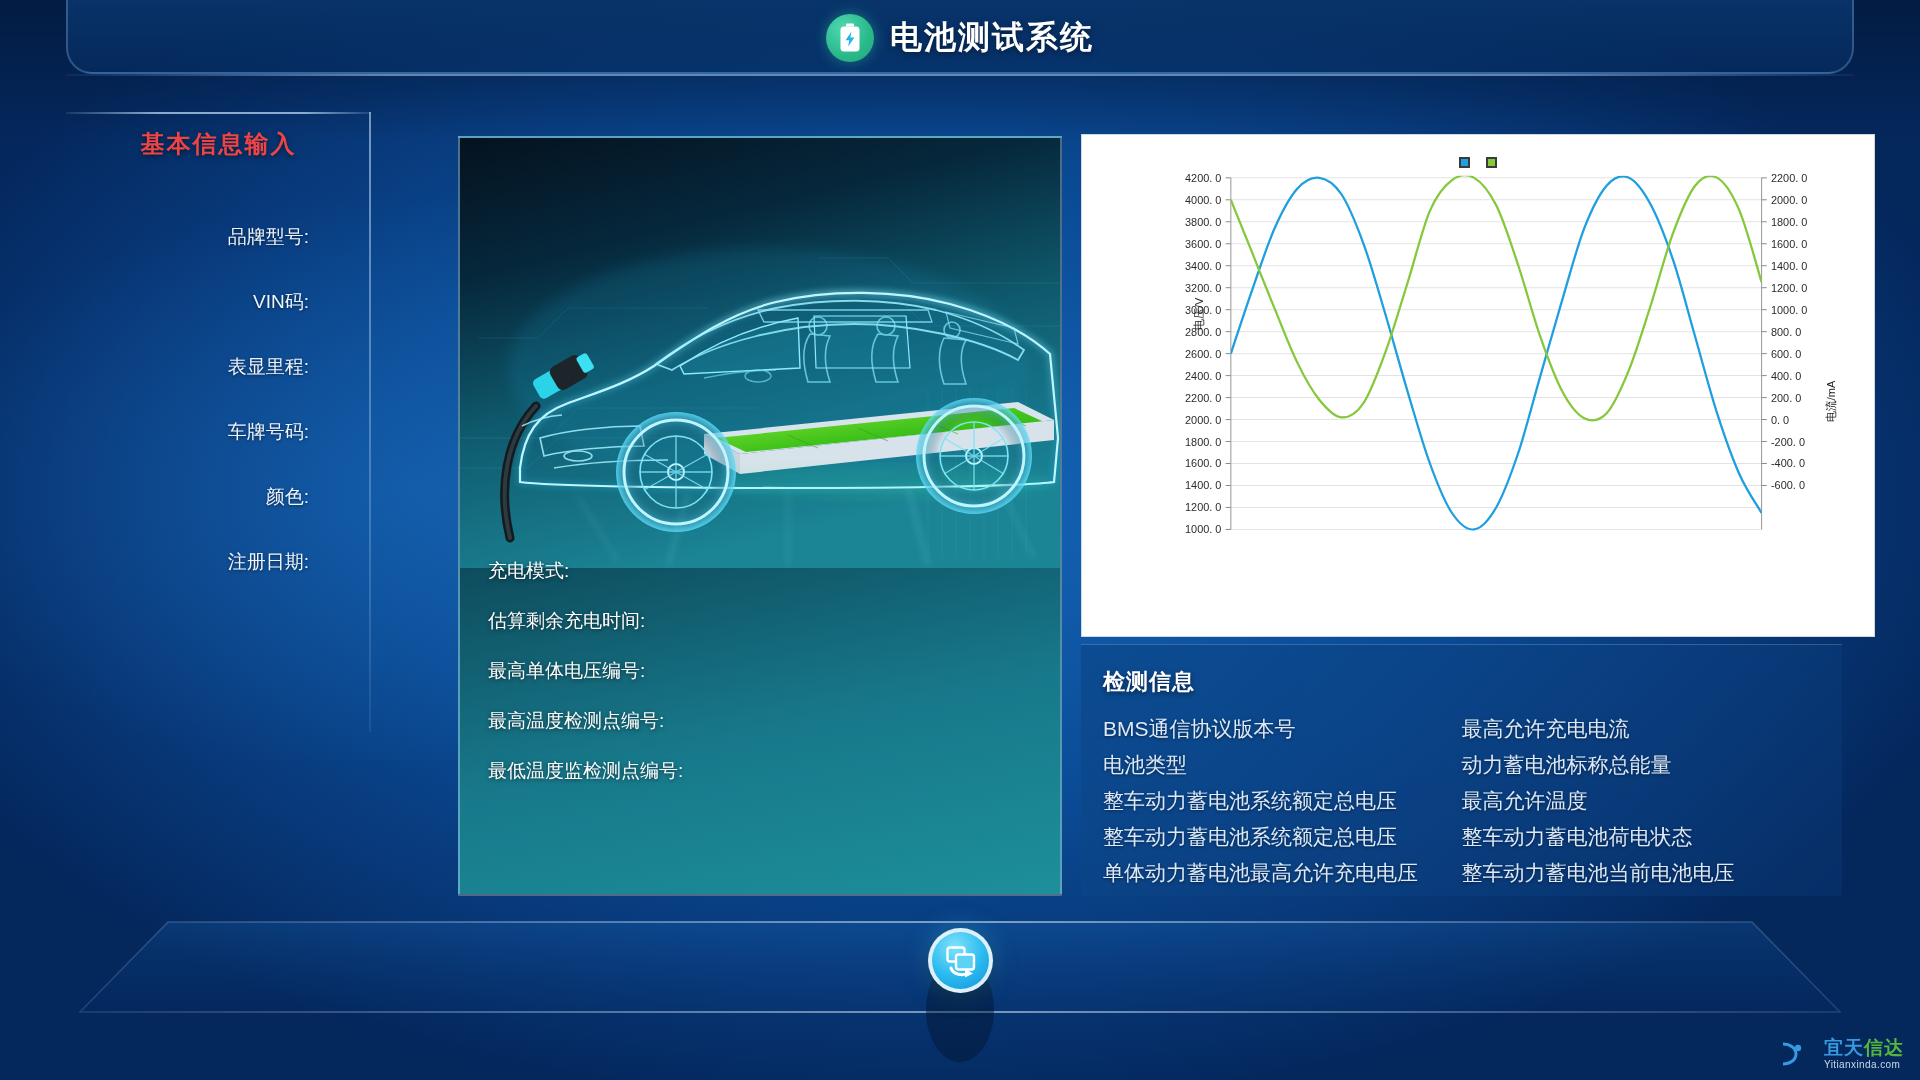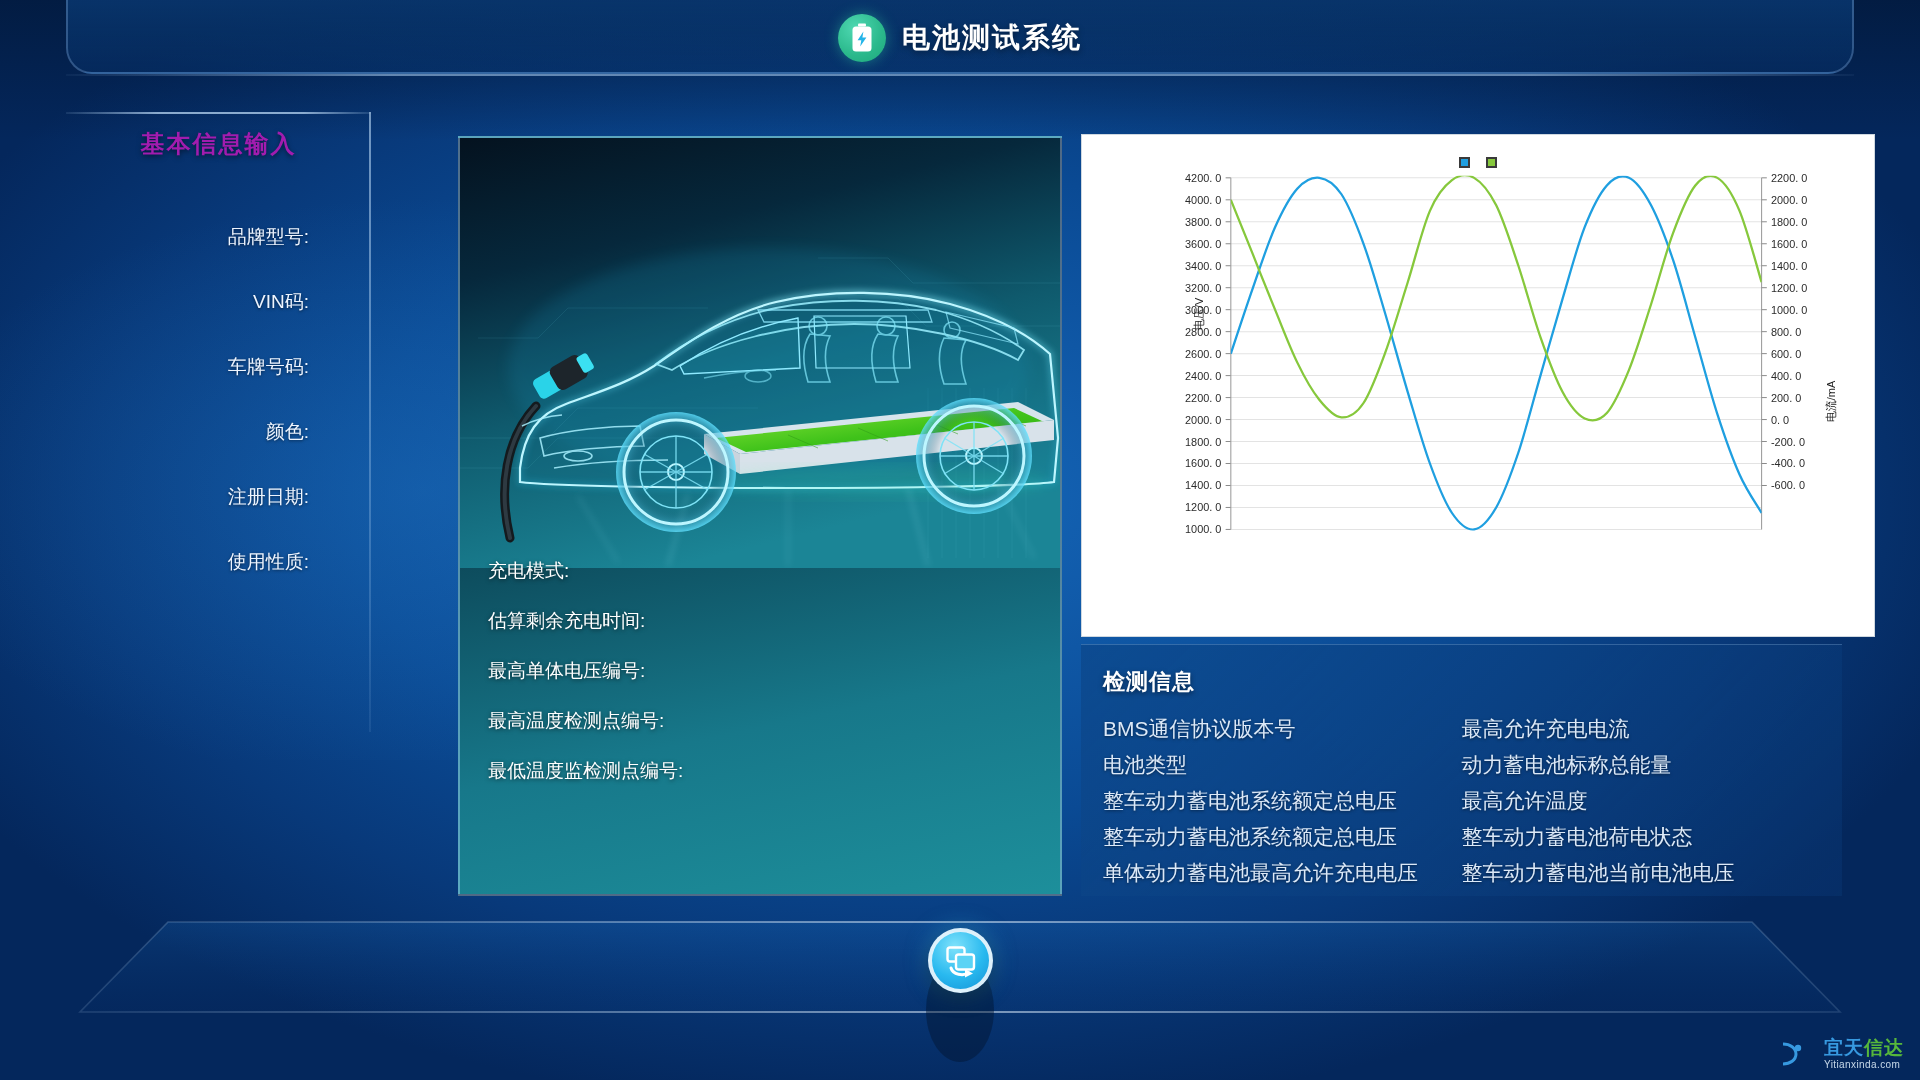--- a/index.html
+++ b/index.html
@@ -45,39 +45,39 @@
     display: flex; align-items: center; justify-content: center; gap: 16px;
   }
   #app-logo {
     width: 48px; height: 48px; border-radius: 50%;
     background: radial-gradient(circle at 36% 30%, #4fd8b2, #2bb98c 58%, #1ea87c 100%);
     display: flex; align-items: center; justify-content: center;
     box-shadow: 0 0 14px rgba(45,200,160,0.45);
     flex: none;
   }
   #app-title {
-    color: #ffffff; font-size: 28px; font-weight: bold; letter-spacing: 2px;
+    color: #ffffff; font-size: 32px; font-weight: bold; letter-spacing: 2px;
     text-shadow: 0 2px 6px rgba(0,0,0,0.45);
   }
 
   
   #sidebar {
     position: absolute; left: 66px; top: 112px; width: 305px; height: 620px;
   }
   #sidebar-topline {
     position: absolute; left: 0; top: 0; width: 100%; height: 2px;
     background: linear-gradient(90deg, rgba(180,215,245,0.10), rgba(190,220,248,0.72) 30%, rgba(190,220,248,0.72) 78%, rgba(180,215,245,0.12));
   }
   #sidebar-rightline {
     position: absolute; right: 0; top: 0; width: 2px; height: 100%;
     background: linear-gradient(180deg, rgba(190,220,248,0.60), rgba(160,200,240,0.10));
   }
   #sidebar-title {
     position: absolute; left: 0; top: 16px; width: 100%;
-    text-align: center; color: #a21caf; font-size: 24px; font-weight: bold;
+    text-align: center; color: #ef4444; font-size: 24px; font-weight: bold;
     letter-spacing: 2px; text-shadow: 0 2px 5px rgba(0,0,0,0.5);
   }
   #sidebar-fields {
     position: absolute; left: 0; top: 92px; width: 100%;
   }
   .field-row {
     height: 65px; display: flex; align-items: center; justify-content: flex-end;
     padding-right: 62px;
   }
   .field-label {
@@ -210,33 +210,33 @@
   <div id="sidebar-fields">
       <div class="field-row">
         <div class="field-label">品牌型号:</div>
         <div class="field-input"></div>
       </div>
       <div class="field-row">
         <div class="field-label">VIN码:</div>
         <div class="field-input"></div>
       </div>
       <div class="field-row">
+        <div class="field-label">表显里程:</div>
+        <div class="field-input"></div>
+      </div>
+      <div class="field-row">
         <div class="field-label">车牌号码:</div>
         <div class="field-input"></div>
       </div>
       <div class="field-row">
         <div class="field-label">颜色:</div>
         <div class="field-input"></div>
       </div>
       <div class="field-row">
         <div class="field-label">注册日期:</div>
-        <div class="field-input"></div>
-      </div>
-      <div class="field-row">
-        <div class="field-label">使用性质:</div>
         <div class="field-input"></div>
       </div>
     </div>
 </div>
 
 <div id="car-panel">
   <div id="car-art">
     <svg viewBox="0 0 604 430" preserveAspectRatio="xMidYMid slice" aria-hidden="true">
       <defs>
         <linearGradient id="carbg" x1="0" y1="0" x2="0.35" y2="1">

